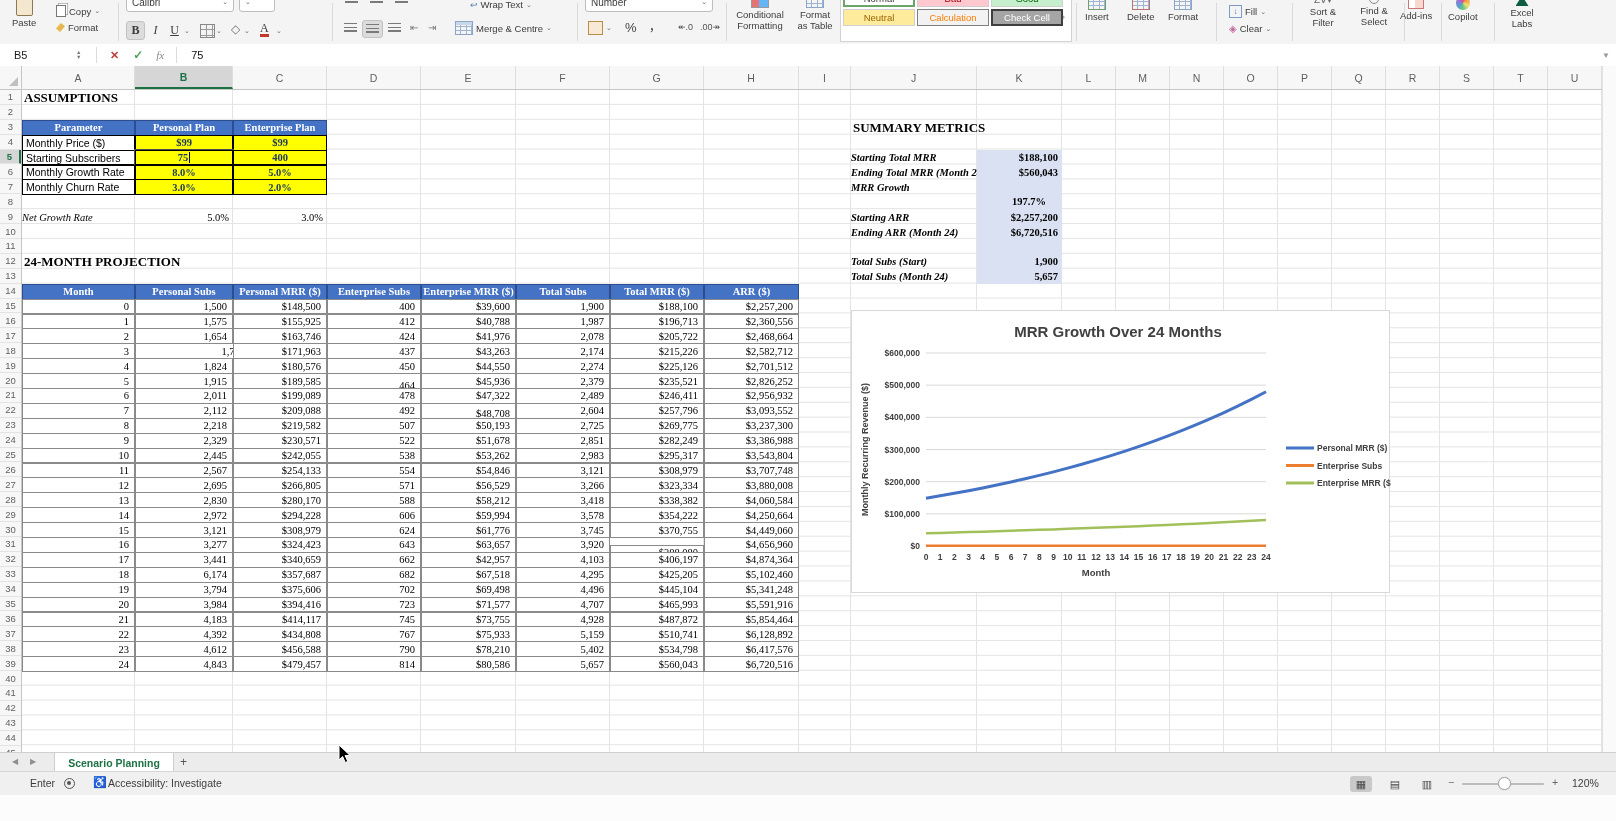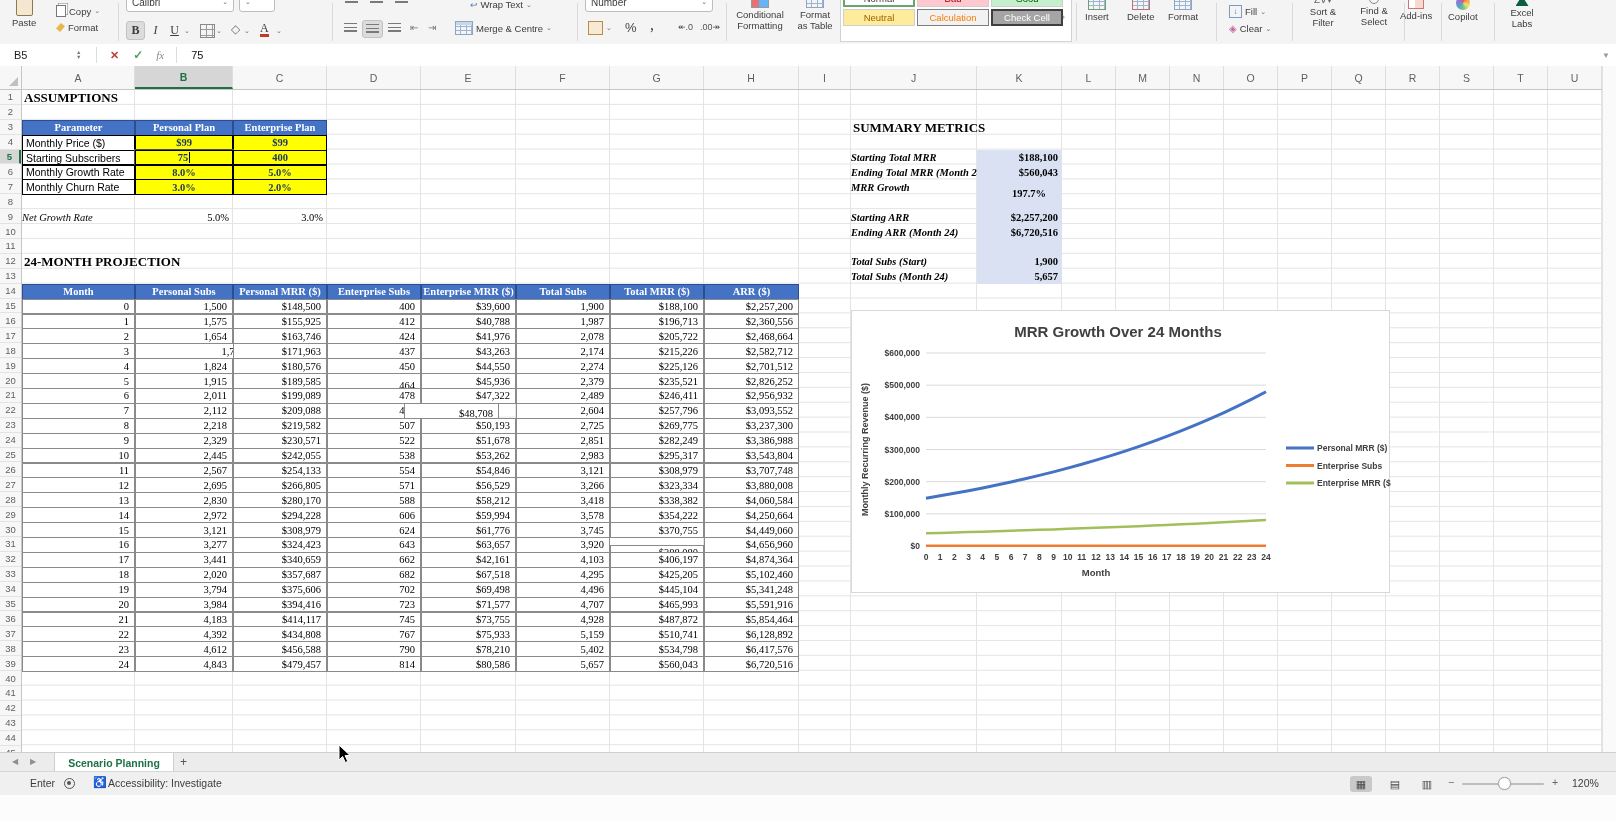--- a/index.html
+++ b/index.html
@@ -384,21 +384,21 @@
       <div class="cell yellow" style="left: 113px; top: 89.4px; width: 98px; height: 15.9px;">3.0%</div>
       <div class="cell yellow" style="left: 211px; top: 89.4px; width: 94px; height: 15.9px;">2.0%</div>
       <div class="cell ital" style="left: 0px; top: 119.2px; width: 113px; height: 15.9px;">Net Growth Rate</div>
       <div class="cell rval" style="left: 113px; top: 119.2px; width: 98px; height: 15.9px;">5.0%</div>
       <div class="cell rval" style="left: 211px; top: 119.2px; width: 94px; height: 15.9px;">3.0%</div>
       <div class="cell sumlbl" style="left: 829px; top: 59.6px; width: 126px; height: 15.9px;">Starting Total MRR</div>
       <div class="cell sumval" style="left: 955px; top: 59.6px; width: 85px; height: 15.9px;">$188,100</div>
       <div class="cell sumlbl" style="left: 829px; top: 74.5px; width: 126px; height: 15.9px;">Ending Total MRR (Month 24)</div>
       <div class="cell sumval" style="left: 955px; top: 74.5px; width: 85px; height: 15.9px;">$560,043</div>
       <div class="cell sumlbl" style="left: 829px; top: 89.4px; width: 126px; height: 15.9px;">MRR Growth</div>
-      <div class="cell sumval" style="left: 955px; top: 96px; width: 73px; height: 15.9px;">197.7%</div>
+      <div class="cell sumval" style="left: 955px; top: 104px; width: 73px; height: 15.9px;">197.7%</div>
       <div class="cell sumlbl" style="left: 829px; top: 119.2px; width: 126px; height: 15.9px;">Starting ARR</div>
       <div class="cell sumval" style="left: 955px; top: 119.2px; width: 85px; height: 15.9px;">$2,257,200</div>
       <div class="cell sumlbl" style="left: 829px; top: 134.1px; width: 126px; height: 15.9px;">Ending ARR (Month 24)</div>
       <div class="cell sumval" style="left: 955px; top: 134.1px; width: 85px; height: 15.9px;">$6,720,516</div>
       <div class="cell sumlbl" style="left: 829px; top: 163.9px; width: 126px; height: 15.9px;">Total Subs (Start)</div>
       <div class="cell sumval" style="left: 955px; top: 163.9px; width: 85px; height: 15.9px;">1,900</div>
       <div class="cell sumlbl" style="left: 829px; top: 178.8px; width: 126px; height: 15.9px;">Total Subs (Month 24)</div>
       <div class="cell sumval" style="left: 955px; top: 178.8px; width: 85px; height: 15.9px;">5,657</div>
       <div class="cell hdrblue" style="left: 0px; top: 193.7px; width: 113px; height: 15.9px;">Month</div>
       <div class="cell hdrblue" style="left: 113px; top: 193.7px; width: 98px; height: 15.9px;">Personal Subs</div>
@@ -461,21 +461,21 @@
       <div class="cell proj" style="left: 211px; top: 298px; width: 94px; height: 15.9px;">$199,089</div>
       <div class="cell proj" style="left: 305px; top: 298px; width: 94px; height: 15.9px;">478</div>
       <div class="cell proj" style="left: 399px; top: 298px; width: 95px; height: 15.9px;">$47,322</div>
       <div class="cell proj" style="left: 494px; top: 298px; width: 94px; height: 15.9px;">2,489</div>
       <div class="cell proj" style="left: 588px; top: 298px; width: 94px; height: 15.9px;">$246,411</div>
       <div class="cell proj" style="left: 682px; top: 298px; width: 95px; height: 15.9px;">$2,956,932</div>
       <div class="cell proj" style="left: 0px; top: 312.9px; width: 113px; height: 15.9px;">7</div>
       <div class="cell proj" style="left: 113px; top: 312.9px; width: 98px; height: 15.9px;">2,112</div>
       <div class="cell proj" style="left: 211px; top: 312.9px; width: 94px; height: 15.9px;">$209,088</div>
       <div class="cell proj" style="left: 305px; top: 312.9px; width: 94px; height: 15.9px;">492</div>
-      <div class="cell proj" style="left: 382px; top: 312.9px; width: 95px; height: 22px;">$48,708</div>
+      <div class="cell proj" style="left: 399px; top: 312.9px; width: 95px; height: 22px;">$48,708</div>
       <div class="cell proj" style="left: 494px; top: 312.9px; width: 94px; height: 15.9px;">2,604</div>
       <div class="cell proj" style="left: 588px; top: 312.9px; width: 94px; height: 15.9px;">$257,796</div>
       <div class="cell proj" style="left: 682px; top: 312.9px; width: 95px; height: 15.9px;">$3,093,552</div>
       <div class="cell proj" style="left: 0px; top: 327.8px; width: 113px; height: 15.9px;">8</div>
       <div class="cell proj" style="left: 113px; top: 327.8px; width: 98px; height: 15.9px;">2,218</div>
       <div class="cell proj" style="left: 211px; top: 327.8px; width: 94px; height: 15.9px;">$219,582</div>
       <div class="cell proj" style="left: 305px; top: 327.8px; width: 94px; height: 15.9px;">507</div>
       <div class="cell proj" style="left: 399px; top: 327.8px; width: 95px; height: 15.9px;">$50,193</div>
       <div class="cell proj" style="left: 494px; top: 327.8px; width: 94px; height: 15.9px;">2,725</div>
       <div class="cell proj" style="left: 588px; top: 327.8px; width: 94px; height: 16px;">$269,775</div>
@@ -541,26 +541,26 @@
       <div class="cell proj" style="left: 211px; top: 447px; width: 94px; height: 15.9px;">$324,423</div>
       <div class="cell proj" style="left: 305px; top: 447px; width: 94px; height: 15.9px;">643</div>
       <div class="cell proj" style="left: 399px; top: 447px; width: 95px; height: 15.9px;">$63,657</div>
       <div class="cell proj" style="left: 494px; top: 447px; width: 94px; height: 15.9px;">3,920</div>
       <div class="cell proj" style="left: 588px; top: 455px; width: 94px; height: 15.9px;">$388,080</div>
       <div class="cell proj" style="left: 682px; top: 447px; width: 95px; height: 15.9px;">$4,656,960</div>
       <div class="cell proj" style="left: 0px; top: 461.9px; width: 113px; height: 15.9px;">17</div>
       <div class="cell proj" style="left: 113px; top: 461.9px; width: 98px; height: 15.9px;">3,441</div>
       <div class="cell proj" style="left: 211px; top: 461.9px; width: 94px; height: 15.9px;">$340,659</div>
       <div class="cell proj" style="left: 305px; top: 461.9px; width: 94px; height: 15.9px;">662</div>
-      <div class="cell proj" style="left: 399px; top: 461.9px; width: 95px; height: 15.9px;">$42,161</div>
+      <div class="cell proj" style="left: 399px; top: 461.9px; width: 95px; height: 15.9px;">$42,957</div>
       <div class="cell proj" style="left: 494px; top: 461.9px; width: 94px; height: 15.9px;">4,103</div>
       <div class="cell proj" style="left: 588px; top: 461.9px; width: 94px; height: 15.9px;">$406,197</div>
       <div class="cell proj" style="left: 682px; top: 461.9px; width: 95px; height: 15.9px;">$4,874,364</div>
       <div class="cell proj" style="left: 0px; top: 476.8px; width: 113px; height: 15.9px;">18</div>
-      <div class="cell proj" style="left: 113px; top: 476.8px; width: 98px; height: 15.9px;">2,020</div>
+      <div class="cell proj" style="left: 113px; top: 476.8px; width: 98px; height: 15.9px;">6,174</div>
       <div class="cell proj" style="left: 211px; top: 476.8px; width: 94px; height: 15.9px;">$357,687</div>
       <div class="cell proj" style="left: 305px; top: 476.8px; width: 94px; height: 15.9px; padding-left: 20px;">682</div>
       <div class="cell proj" style="left: 399px; top: 476.8px; width: 95px; height: 15.9px;">$67,518</div>
       <div class="cell proj" style="left: 494px; top: 476.8px; width: 94px; height: 15.9px;">4,295</div>
       <div class="cell proj" style="left: 588px; top: 476.8px; width: 94px; height: 15.9px;">$425,205</div>
       <div class="cell proj" style="left: 682px; top: 476.8px; width: 95px; height: 15.9px;">$5,102,460</div>
       <div class="cell proj" style="left: 0px; top: 491.7px; width: 113px; height: 15.9px;">19</div>
       <div class="cell proj" style="left: 113px; top: 491.7px; width: 98px; height: 15.9px;">3,794</div>
       <div class="cell proj" style="left: 211px; top: 491.7px; width: 94px; height: 15.9px;">$375,606</div>
       <div class="cell proj" style="left: 305px; top: 491.7px; width: 94px; height: 15.9px;">702</div>

